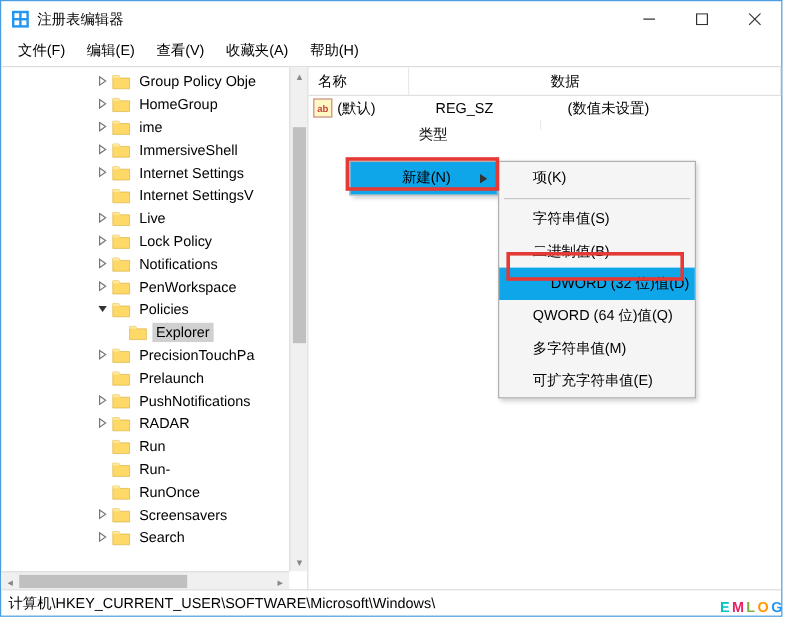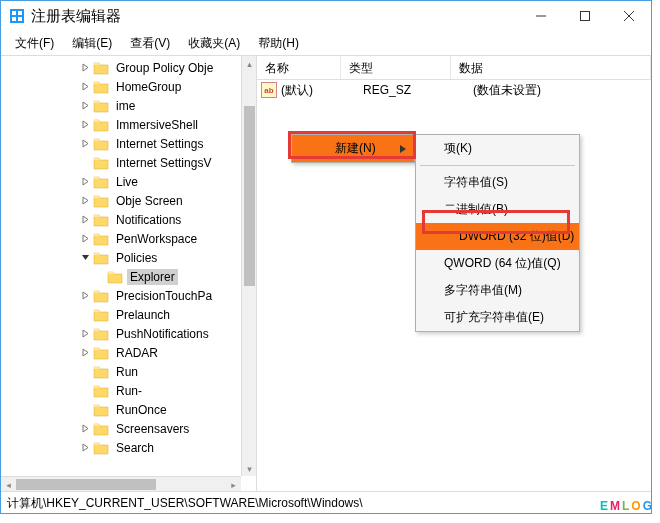--- a/index.html
+++ b/index.html
@@ -3,61 +3,61 @@
 <meta charset="utf-8">
 <style>
 * { box-sizing: border-box; margin: 0; padding: 0; font-family: "Microsoft YaHei", "Segoe UI", sans-serif; font-size: 12px; }
 body { width: 660px; height: 523px; background: #fff; position: relative; overflow: hidden; }
 
 .window { width: 652px; height: 514px; border: 1px solid #4a9de0; background: #fff; position: relative; }
 
 .titlebar { height: 30px; display: flex; align-items: center; padding: 0 0 0 8px; }
 .app-icon { width: 16px; height: 16px; margin-right: 6px; }
 .app-icon svg { width: 16px; height: 16px; }
-.title-text { flex: 1; font-size: 15px; }
+.title-text { flex: 1; font-size: 12px; }
 .win-controls { display: flex; }
 .win-btn { width: 44px; height: 28px; display: flex; align-items: center; justify-content: center; color: #555; }
 .win-btn svg { width: 10px; height: 10px; }
 
-.menubar { height: 24px; display: flex; align-items: center; padding: 0 6px; gap: 2px; }
+.menubar { height: 24px; display: flex; padding: 0 6px; gap: 2px; }
 .menu-item { padding: 3px 8px; }
 
 .content { display: flex; height: calc(100% - 76px); border-top: 1px solid #ddd; }
 .tree-pane { width: 256px; border-right: 1px solid #ddd; overflow: hidden; position: relative; }
 .list-pane { flex: 1; position: relative; }
 
 .tree { padding: 2px 0 2px 2px; }
 .tree-row { display: flex; align-items: center; height: 19px; white-space: nowrap; }
 .tree-indent { display: inline-block; }
 .expander { width: 12px; height: 12px; margin-right: 2px; display: inline-flex; align-items: center; justify-content: center; }
 .expander svg { width: 9px; height: 9px; }
 .folder-icon { width: 16px; height: 14px; margin-right: 4px; display: inline-flex; }
 .folder-icon svg { width: 16px; height: 14px; }
 .tree-label { padding: 1px 3px; }
 .tree-label.selected { background: #d0d0d0; }
 
 .list-header { display: flex; height: 24px; border-bottom: 1px solid #e0e0e0; }
 .list-header-col { padding: 4px 8px; border-right: 1px solid #e8e8e8; }
 .col-name { width: 84px; }
-.col-type { width: 110px; }
+.col-type { width: 110px; margin-top: 44px; }
 .col-data { flex: 1; }
 
 .list-row { display: flex; height: 20px; align-items: center; padding: 0 4px; }
 .value-icon { width: 16px; height: 16px; margin-right: 4px; display: inline-flex; align-items: center; justify-content: center; border: 1px solid #c88; background: #fef9c3; color: #c44; font-size: 8px; font-weight: bold; }
 .list-cell-name { width: 82px; }
 .list-cell-type { width: 110px; }
 .list-cell-data { flex: 1; }
 
 .statusbar { position: absolute; bottom: 0; left: 0; right: 0; height: 22px; border-top: 1px solid #ddd; padding: 3px 6px; white-space: nowrap; overflow: hidden; }
 
 .context-menu { position: absolute; background: #f5f5f5; border: 1px solid #b0b0b0; box-shadow: 2px 2px 4px rgba(0,0,0,0.2); }
 .context-menu-item { padding: 5px 20px 5px 28px; white-space: nowrap; position: relative; }
 .submenu-arrow { position: absolute; right: 8px; top: 50%; transform: translateY(-50%); }
 .submenu-arrow svg { width: 6px; height: 8px; }
-.menu-hl { background: #f97316; padding-left: 43px; }
+.menu-hl { background: #0ea5e9; padding-left: 43px; }
 .menu-sep { height: 1px; background: #c8c8c8; margin: 3px 4px; }
 
 .red-box { position: absolute; border: 3px solid #e53935; pointer-events: none; }
 .rb1 { left: 288px; top: 131px; width: 128px; height: 28px; }
 .rb2 { left: 422px; top: 210px; width: 148px; height: 24px; }
 
 .watermark { position: absolute; right: 6px; bottom: 4px; font-size: 36px; font-weight: 900; letter-spacing: 2px; font-family: Arial, sans-serif; }
 .wm-e { color: #00c2c2; }
 .wm-m { color: #e91e63; }
 .wm-l { color: #7cb342; }
@@ -224,21 +224,21 @@
               <svg viewBox="0 0 9 9">
                 <polygon points="2,1 7,4.5 2,8" fill="none" stroke="#777" stroke-width="1"></polygon>
               </svg>
             </span>
             <span class="folder-icon">
               <svg viewBox="0 0 16 14">
                 <path d="M1 2 L6 2 L7 4 L15 4 L15 13 L1 13 Z" fill="#ffd968" stroke="#d4a932" stroke-width="0.5"></path>
                 <path d="M1 2 L6 2 L7 4 L1 4 Z" fill="#ffe89a"></path>
               </svg>
             </span>
-            <span class="tree-label">Obje Screen</span>
+            <span class="tree-label">Lock Policy</span>
           </div>
           <div class="tree-row">
             <span class="tree-indent" style="width:76px"></span>
             <span class="expander">
               <svg viewBox="0 0 9 9">
                 <polygon points="2,1 7,4.5 2,8" fill="none" stroke="#777" stroke-width="1"></polygon>
               </svg>
             </span>
             <span class="folder-icon">
               <svg viewBox="0 0 16 14">

